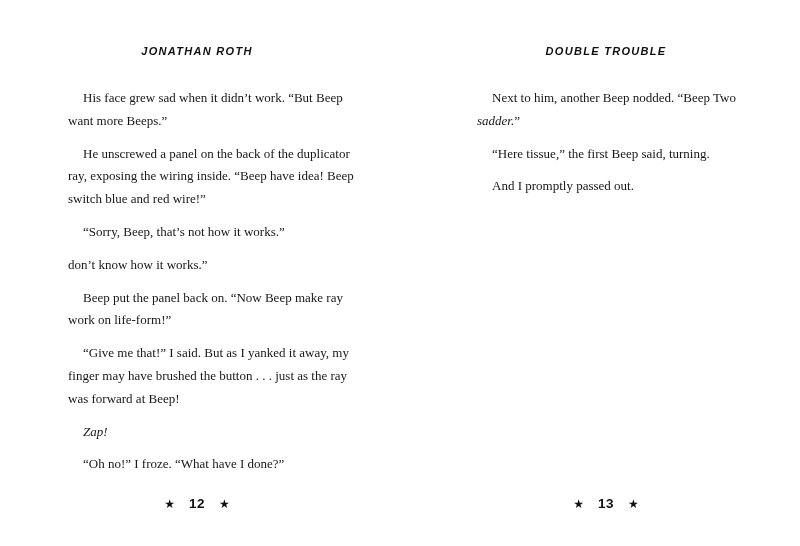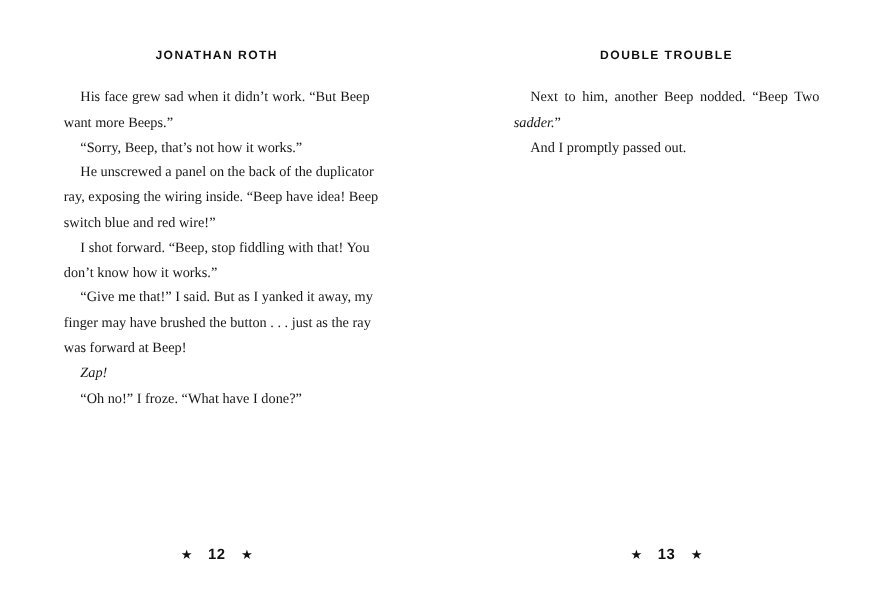--- a/index.html
+++ b/index.html
@@ -30,32 +30,33 @@
     top: 45px;
     left: 0;
     right: 0;
     text-align: center;
     font-family: "Liberation Sans", sans-serif;
     font-weight: bold;
     font-size: 11px;
     letter-spacing: 1.3px;
     color: #101010;
     white-space: nowrap;
+    font-style: italic;
   }
 
   .page-body {
     position: absolute;
     top: 77px;
     left: 0;
     right: 0;
     font-size: 13px;
     line-height: 22.8px;
     color: #171717;
   }
-  .para { margin: 0; }
+  .para { margin: 10px; }
   .ln {
     white-space: nowrap;
     text-align: left;
   }
   .ln.jst {
     text-align: justify;
     text-align-last: justify;
   }
   .ln.fl { padding-left: 15px; }
   .ln em { font-style: italic; text-align: right; }
@@ -90,30 +91,33 @@
 <div class="spread">
 
   <section class="page page-left">
     <header class="running-head">JONATHAN ROTH</header>
     <div class="page-body">
         <div class="para">
           <div class="ln fl jst"><span>His face grew sad when it didn’t work. “But Beep</span></div>
           <div class="ln"><span>want more Beeps.”</span></div>
         </div>
         <div class="para">
-          <div class="ln fl"><span>“Sorry, Beep, that’s not how it works.”</span></div>
-        </div>
-        <div class="para">
           <div class="ln fl jst"><span>He unscrewed a panel on the back of the duplicator</span></div>
           <div class="ln jst"><span>ray, exposing the wiring inside. “Beep have idea! Beep</span></div>
           <div class="ln"><span>switch blue and red wire!”</span></div>
         </div>
         <div class="para">
-          <div class="ln fl jst"><span>I shot forward. “Beep, stop fiddling with that! You</span></div>
+          <div class="ln fl"><span>“Sorry, Beep, that’s not how it works.”</span></div>
+        </div>
+        <div class="para">
           <div class="ln"><span>don’t know how it works.”</span></div>
+        </div>
+        <div class="para">
+          <div class="ln fl jst"><span>Beep put the panel back on. “Now Beep make ray</span></div>
+          <div class="ln"><span>work on life-form!”</span></div>
         </div>
         <div class="para">
           <div class="ln fl jst"><span>“Give me that!” I said. But as I yanked it away, my</span></div>
           <div class="ln jst"><span>finger may have brushed the button . . . just as the ray</span></div>
           <div class="ln"><span>was forward at Beep!</span></div>
         </div>
         <div class="para">
           <div class="ln fl"><em>Zap!</em></div>
         </div>
         <div class="para">
@@ -128,20 +132,23 @@
   </section>
 
   <section class="page page-right">
     <header class="running-head">DOUBLE TROUBLE</header>
     <div class="page-body">
         <div class="para">
           <div class="ln fl jst"><span>Next to him, another Beep nodded. “Beep Two</span></div>
           <div class="ln"><em>sadder.</em><span>”</span></div>
         </div>
         <div class="para">
+          <div class="ln fl"><span>“Here tissue,” the first Beep said, turning.</span></div>
+        </div>
+        <div class="para">
           <div class="ln fl"><span>And I promptly passed out.</span></div>
         </div>
       </div>
     <footer class="folio">
       <span class="star">★</span>
       <span class="pagenum">13</span>
       <span class="star">★</span>
     </footer>
   </section>
 

